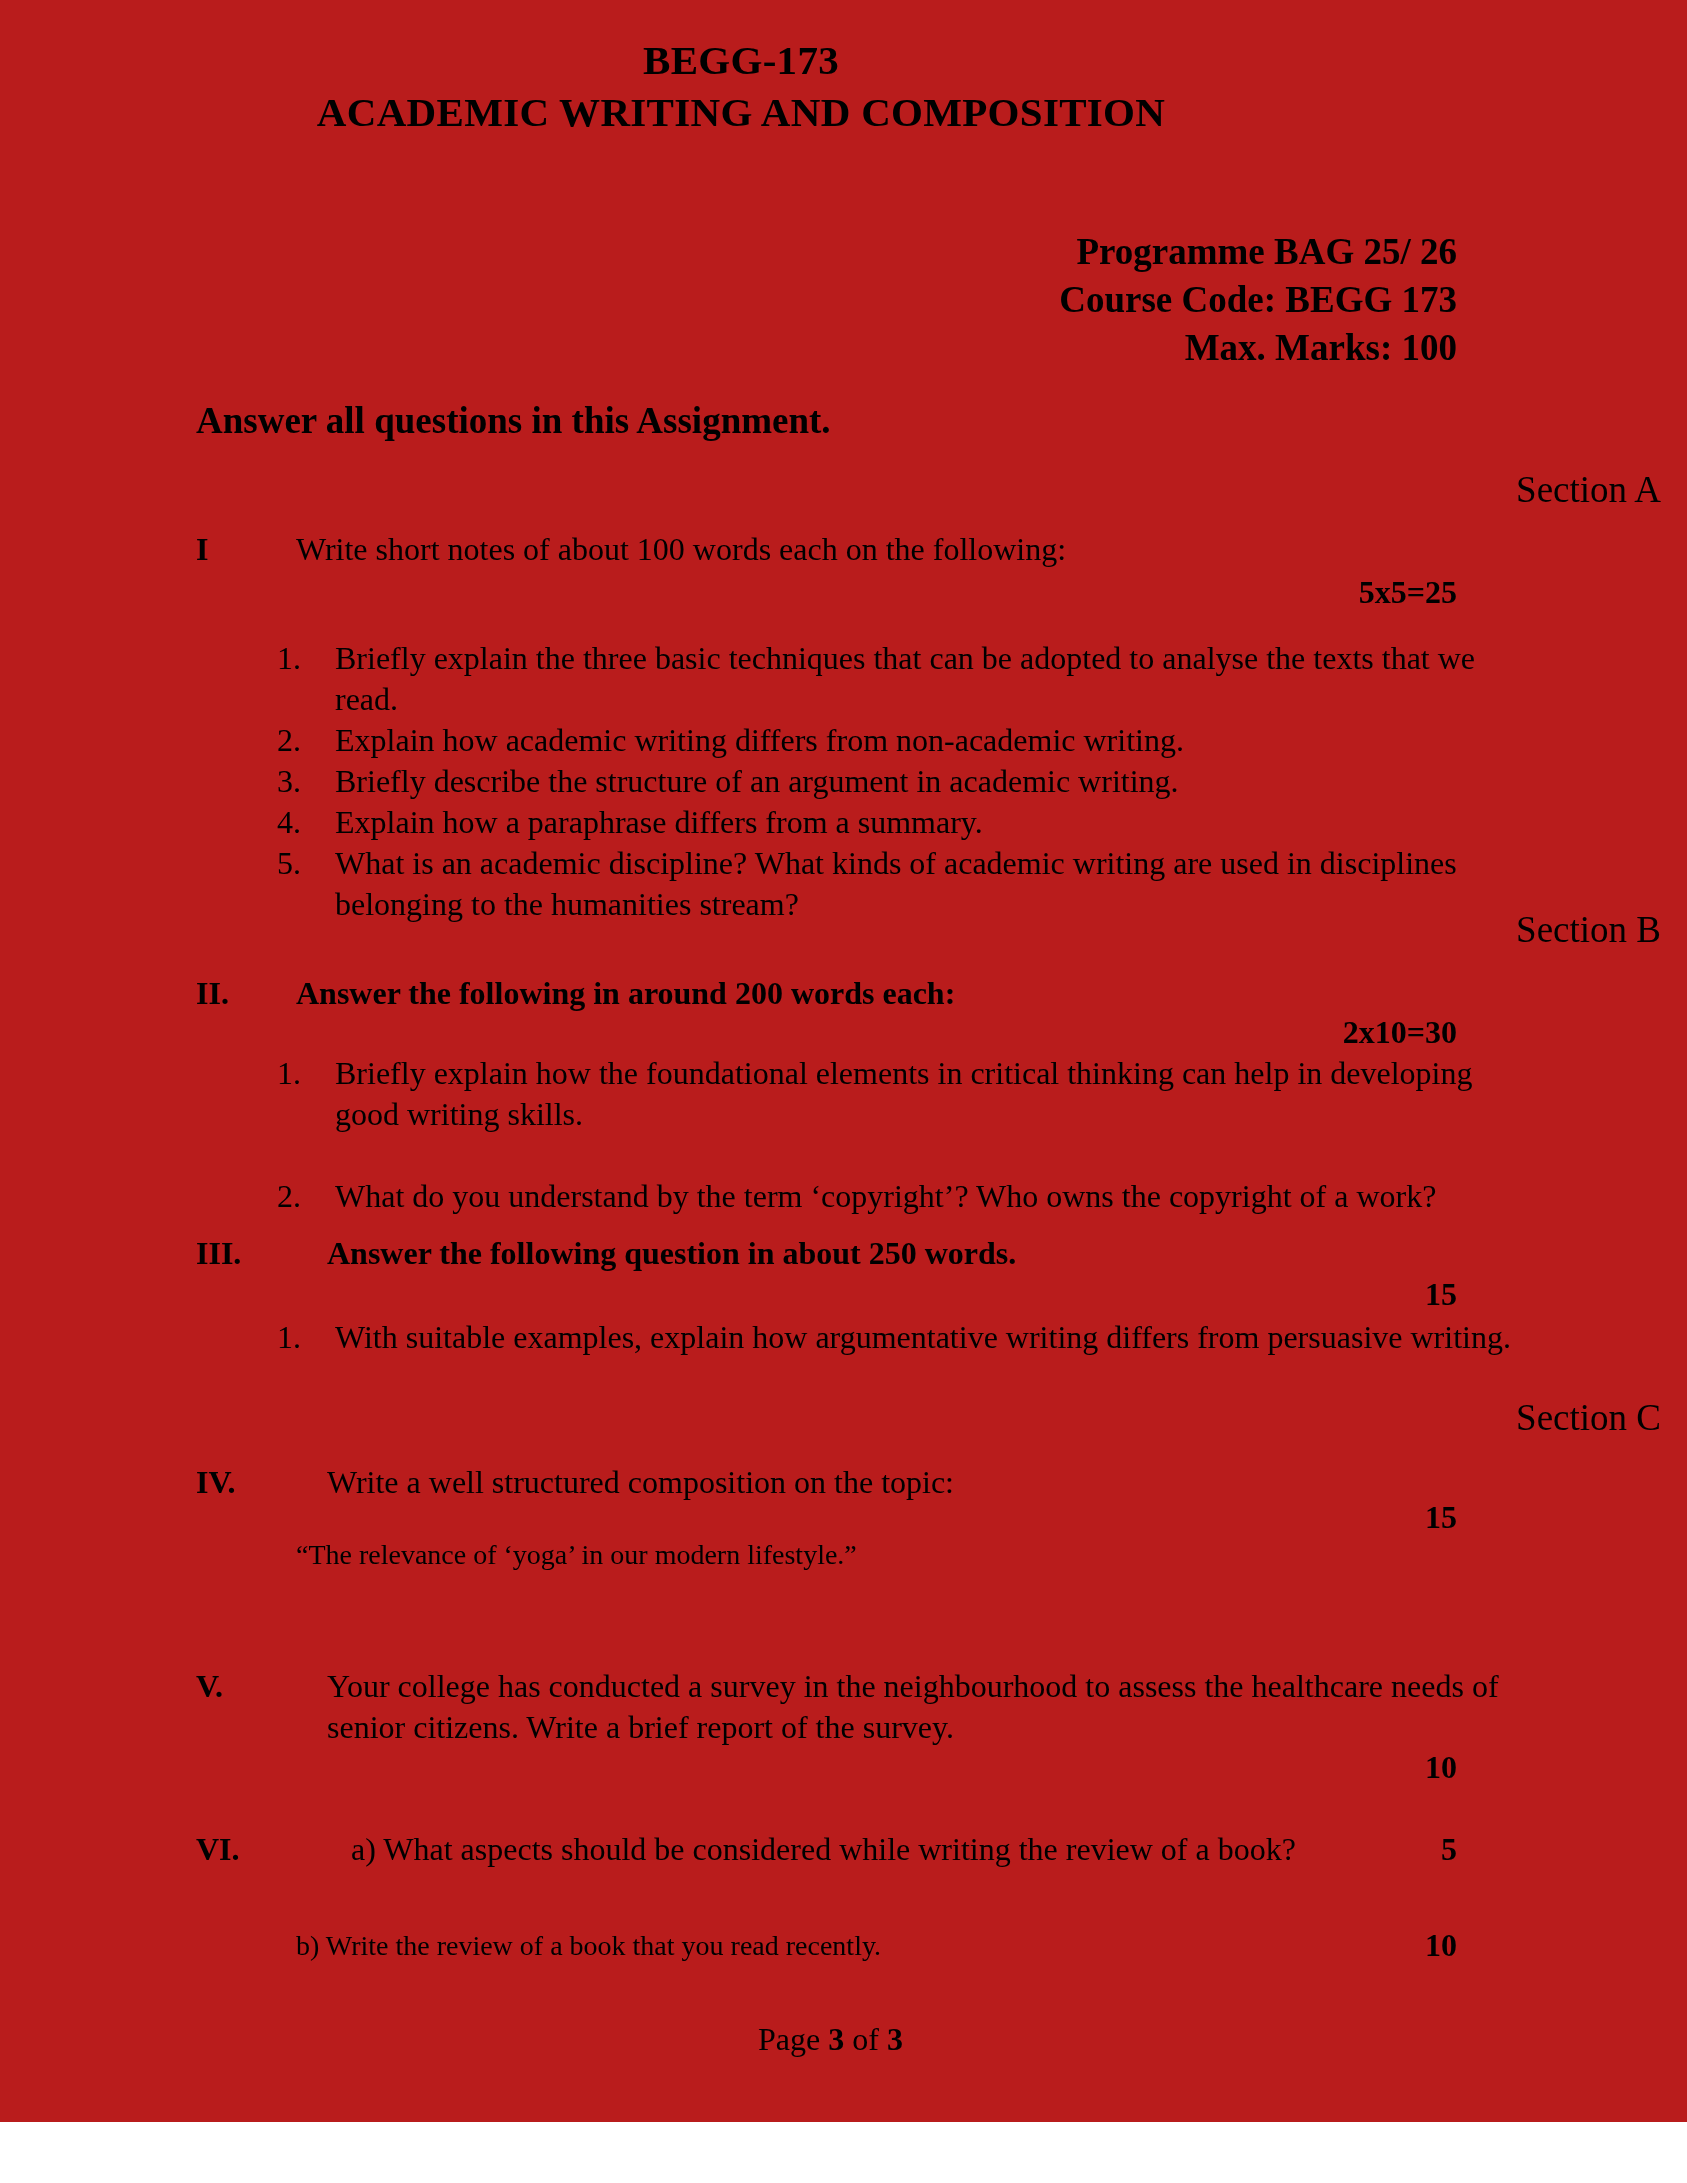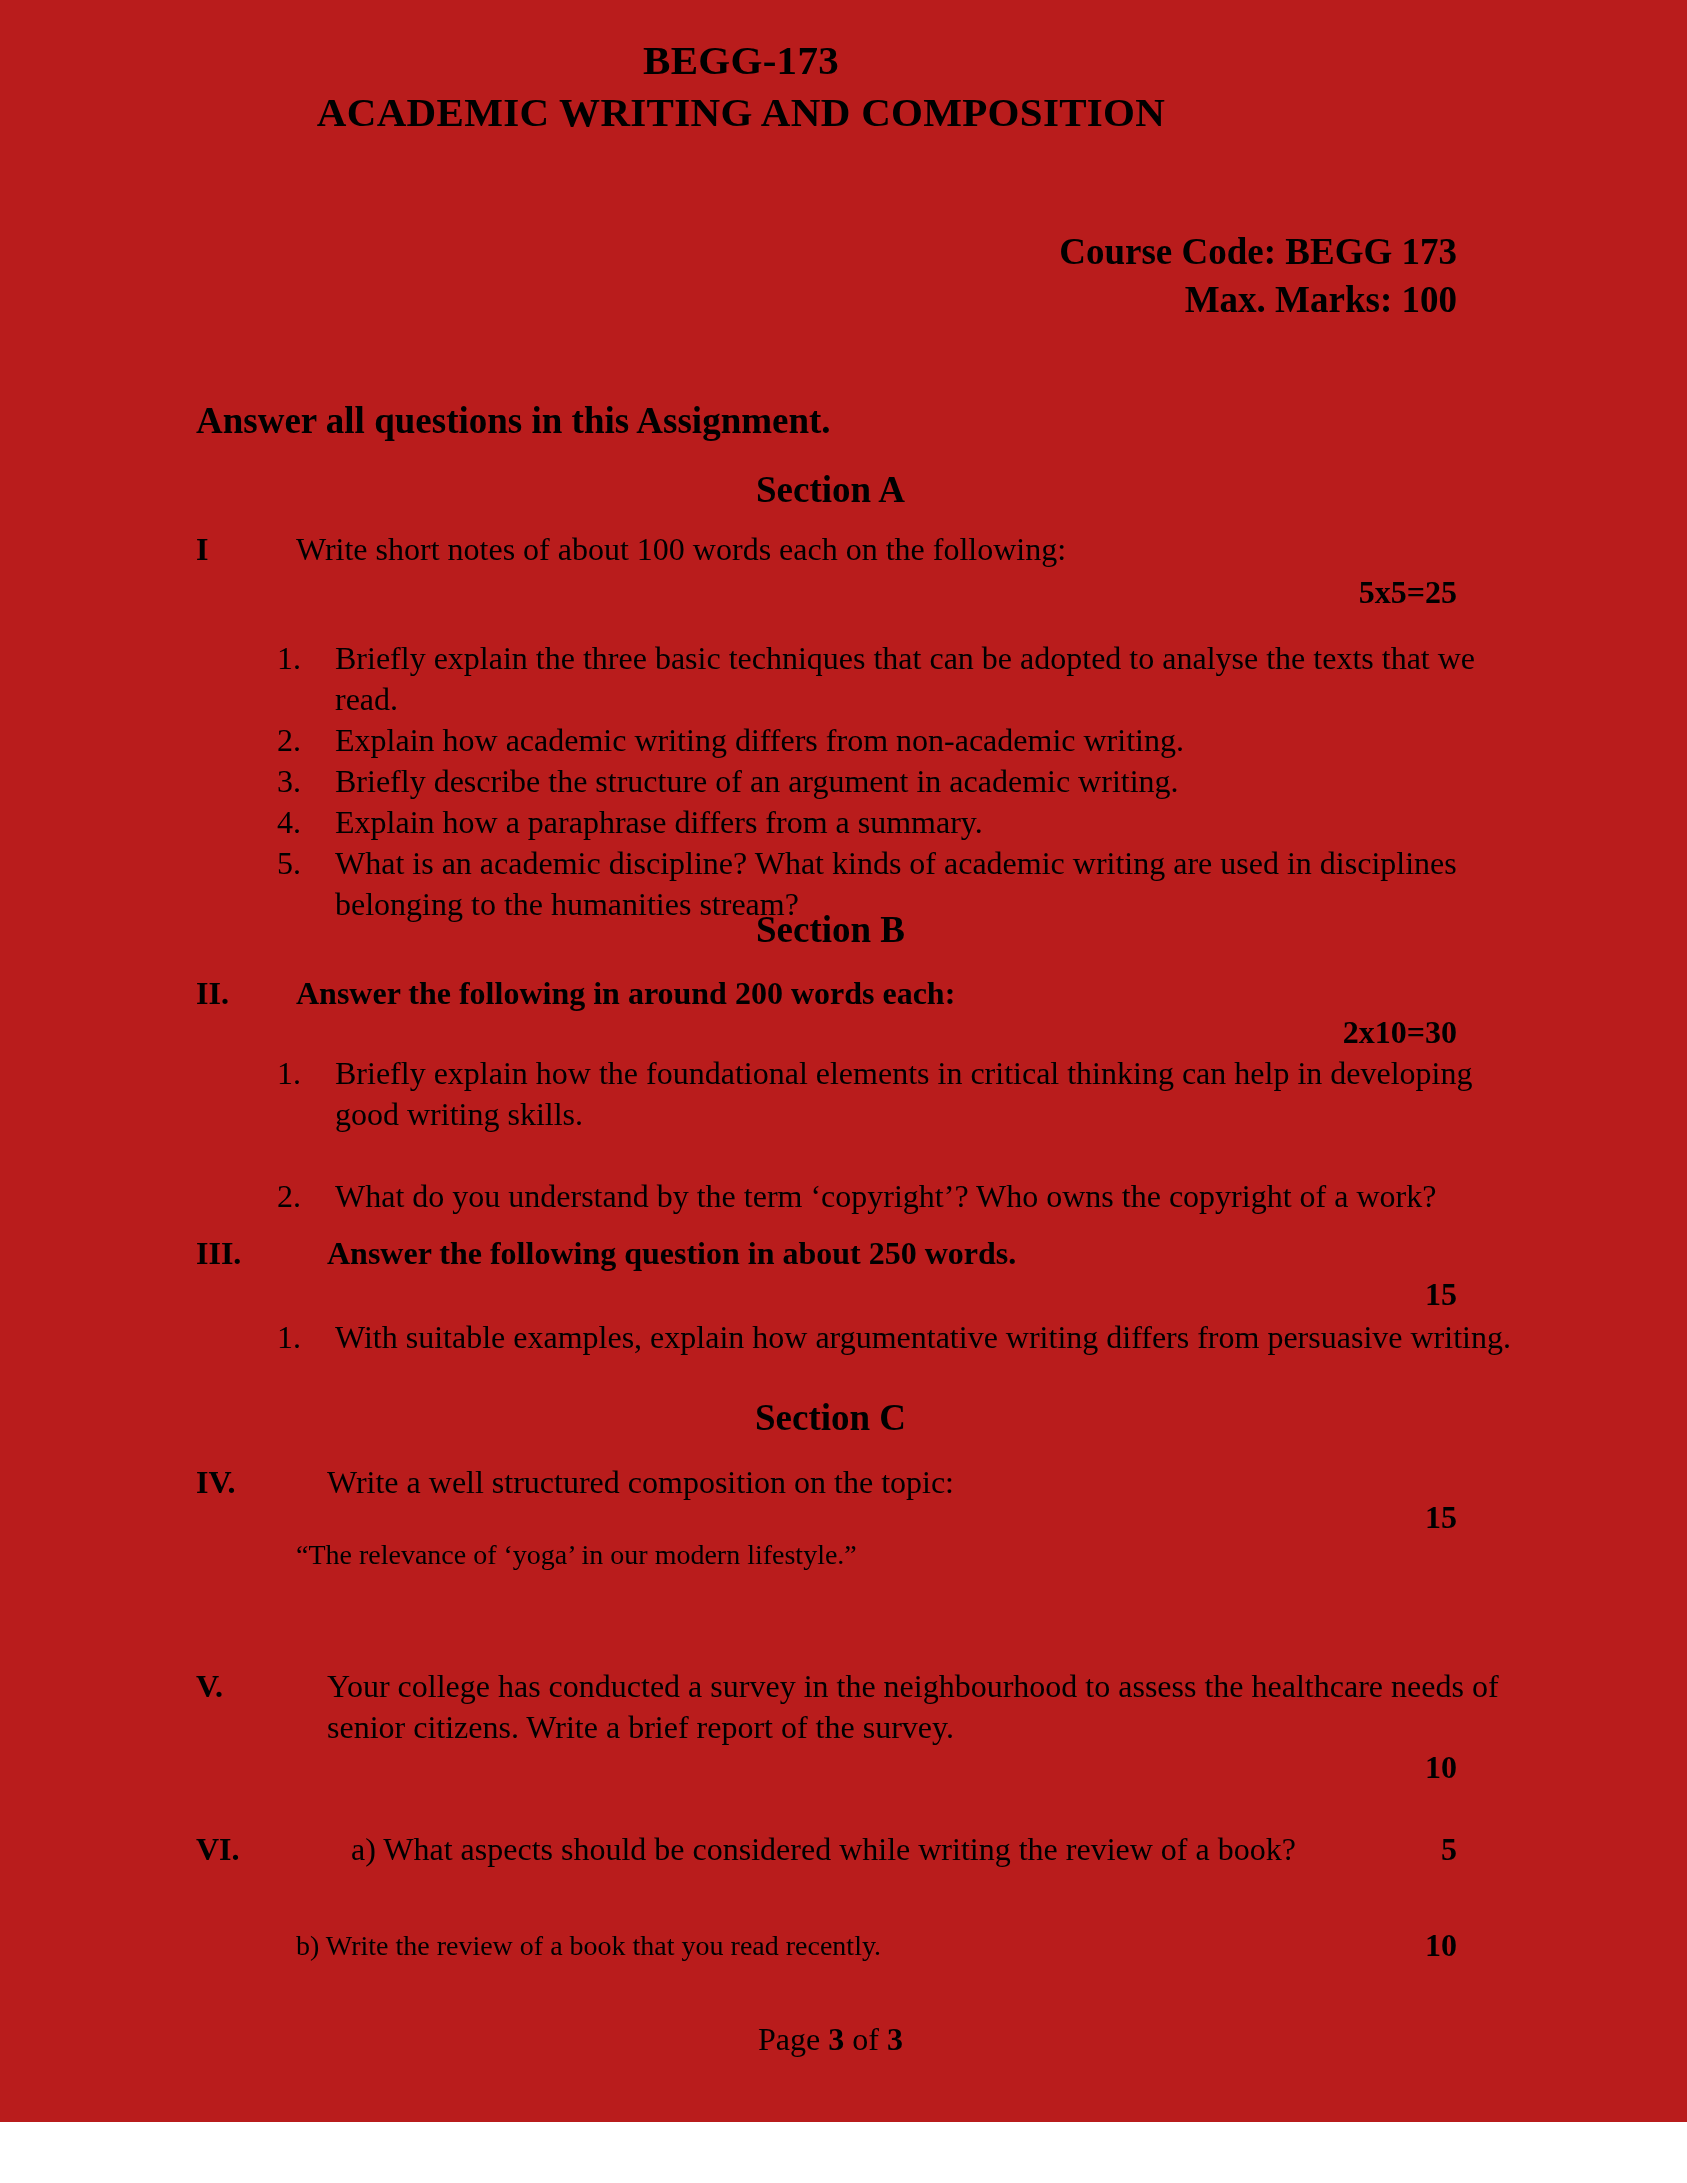--- a/index.html
+++ b/index.html
@@ -54,22 +54,22 @@
     font-weight: bold;
     font-size: 37px;
     line-height: 44px;
   }
 
   
   .section-heading {
     position: absolute;
     left: 0;
     width: 1661px;
-    text-align: center;
-    font-weight: bold;
+    text-align: right;
+    font-weight: normal;
     font-size: 37px;
     line-height: 44px;
   }
   .sec-a { top: 468px; }
   .sec-b { top: 908px; }
   .sec-c { top: 1396px; }
 
   
   .qrow {
     position: absolute;
@@ -150,20 +150,21 @@
 <body>
 
 <div class="page">
 
   <div class="doc-header">
     <div class="line">BEGG-173</div>
     <div class="line">ACADEMIC WRITING AND COMPOSITION</div>
   </div>
 
   <div class="meta-block">
+    <div>Programme BAG 25/ 26</div>
     <div>Course Code: BEGG 173</div>
     <div>Max. Marks: 100</div>
   </div>
 
   <div class="instruction">Answer all questions in this Assignment.</div>
 
   <div class="section-heading sec-a">Section A</div>
 
   <div class="qrow" style="top: 529px;">
     <div class="qnum bold w-roman">I</div>

